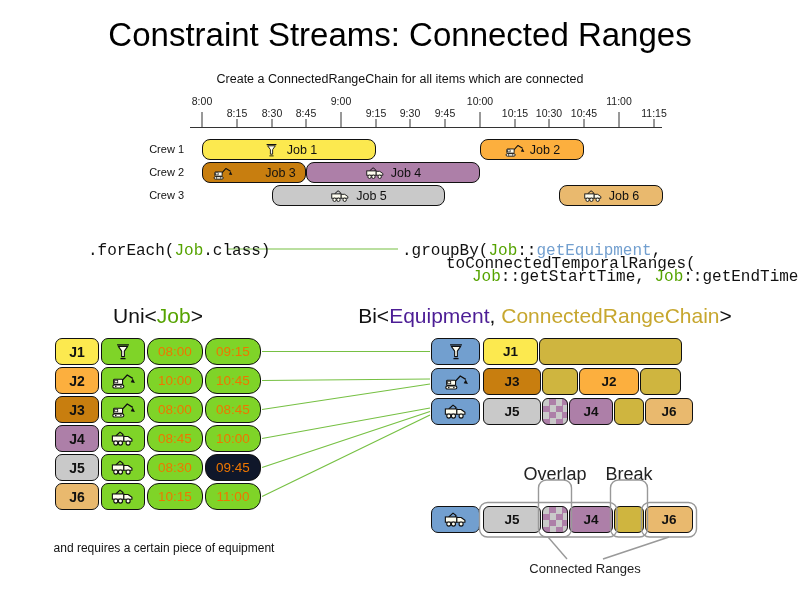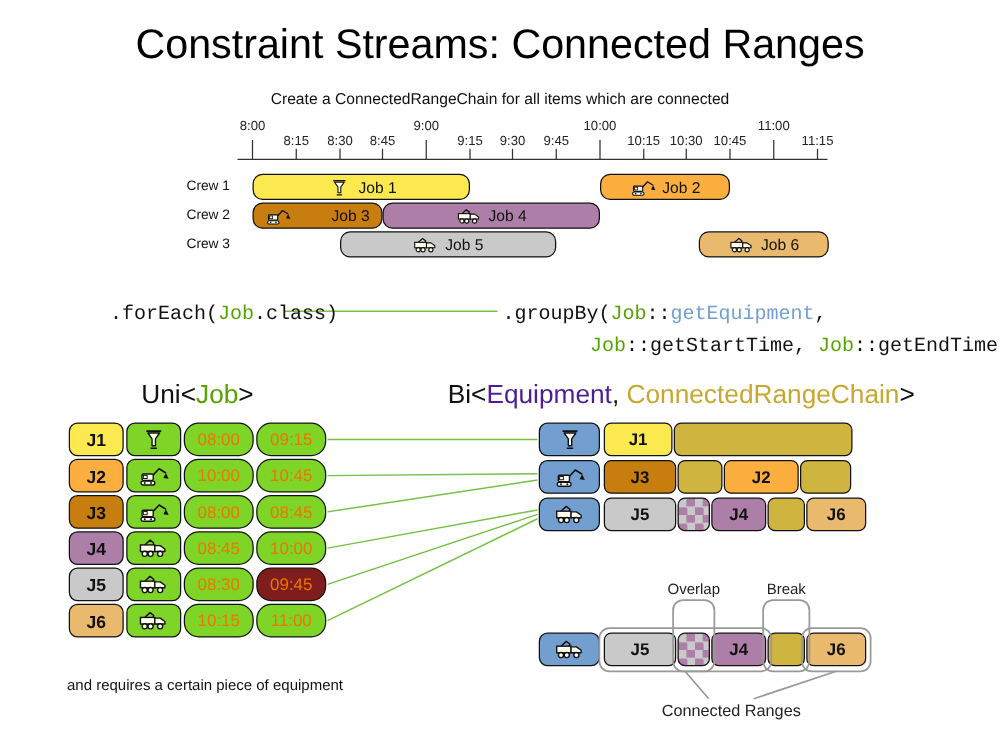--- a/index.html
+++ b/index.html
@@ -24,21 +24,21 @@
   .cell svg { height:17px; width:26px; }
   .birow { position:absolute; left:431px; display:flex; gap:3px; height:27px; }
   .eqcell { width:49px; border:1.5px solid #111; border-radius:7px; display:flex; align-items:center; justify-content:center; }
   .eqcell svg { height:17px; width:26px; }
   .chain { display:flex; gap:1px; height:27px; }
   .seg { height:27px; border:1.5px solid #111; border-radius:6px;
          display:flex; align-items:center; justify-content:center; font-size:13.5px; font-weight:bold; }
   .seg-overlap { background-color:#b89ab0;
                  background-image:repeating-conic-gradient(#AD7FA8 0% 25%, #C9C9C9 0% 50%);
                  background-size:13px 13px; }
-  .note { position:absolute; transform:translateX(-50%); font-size:12px; color:#222; white-space:nowrap; }
+  .note { position:absolute; transform:translateX(-50%); font-size:18px; color:#222; white-space:nowrap; }
   .note-big { font-size:13px; }
   .caption { position:absolute; left:12px; top:541px; width:304px; text-align:center; font-size:12px; line-height:14px; }
   .defs { position:absolute; width:0; height:0; }
 </style>
 </head>
 <body>
 
 <div class="stage">
 
   <svg class="defs" aria-hidden="true">
@@ -152,20 +152,21 @@
   </div>
   <div class="bar" style="left: 515px; top: 185px; width: 104px; background-color: rgb(233, 185, 110); margin-left: 44px;">
     <svg viewBox="0 0 30 20">
         <use href="#truck-icon"></use>
       </svg>
     <span>Job 6</span>
   </div>
 
   <div class="code" style="left:88px;top:242px"><span>.forEach(</span><span style="color: rgb(85, 163, 0);">Job</span><span>.class)</span></div>
   <div class="code" style="left:402px;top:242px"><span>.groupBy(</span><span style="color: rgb(85, 163, 0);">Job</span><span>::</span><span style="color: rgb(114, 159, 207);">getEquipment</span><span>,</span></div>
+  <div class="code" style="left:446px;top:255px">toConnectedTemporalRanges(</div>
   <div class="code" style="left:472px;top:268px"><span style="color: rgb(85, 163, 0);">Job</span><span>::getStartTime, </span><span style="color: rgb(85, 163, 0);">Job</span><span>::getEndTime))</span></div>
 
   <div class="tbl-head" style="left:158px;top:304px"><span>Uni&lt;</span><span style="color: rgb(85, 163, 0);">Job</span><span>&gt;</span></div>
 
   <div class="urow" style="top:338px">
     <div class="cell jlabel" style="background-color: rgb(252, 233, 79);">J1</div>
     <div class="cell cicon" style="background-color: rgb(127, 212, 40);">
         <svg viewBox="0 0 30 20">
           <use href="#funnel-icon"></use>
         </svg>
@@ -222,21 +223,21 @@
   <div class="urow" style="top:454px">
     <div class="cell jlabel" style="background-color: rgb(201, 201, 201);">J5</div>
     <div class="cell cicon" style="background-color: rgb(127, 212, 40);">
         <svg viewBox="0 0 30 20">
           <use href="#truck-icon"></use>
         </svg>
       </div>
     <div class="cell ctime" style="background-color: rgb(127, 212, 40);">
         <span style="color: rgb(238, 118, 0);">08:30</span>
       </div>
-    <div class="cell ctime" style="background-color: #7f1d1d;">
+    <div class="cell ctime" style="background-color: #0f172a;">
         <span style="color: rgb(238, 118, 0);">09:45</span>
       </div>
   </div>
   <div class="urow" style="top:483px">
     <div class="cell jlabel" style="background-color: rgb(233, 185, 110);">J6</div>
     <div class="cell cicon" style="background-color: rgb(127, 212, 40);">
         <svg viewBox="0 0 30 20">
           <use href="#truck-icon"></use>
         </svg>
       </div>

